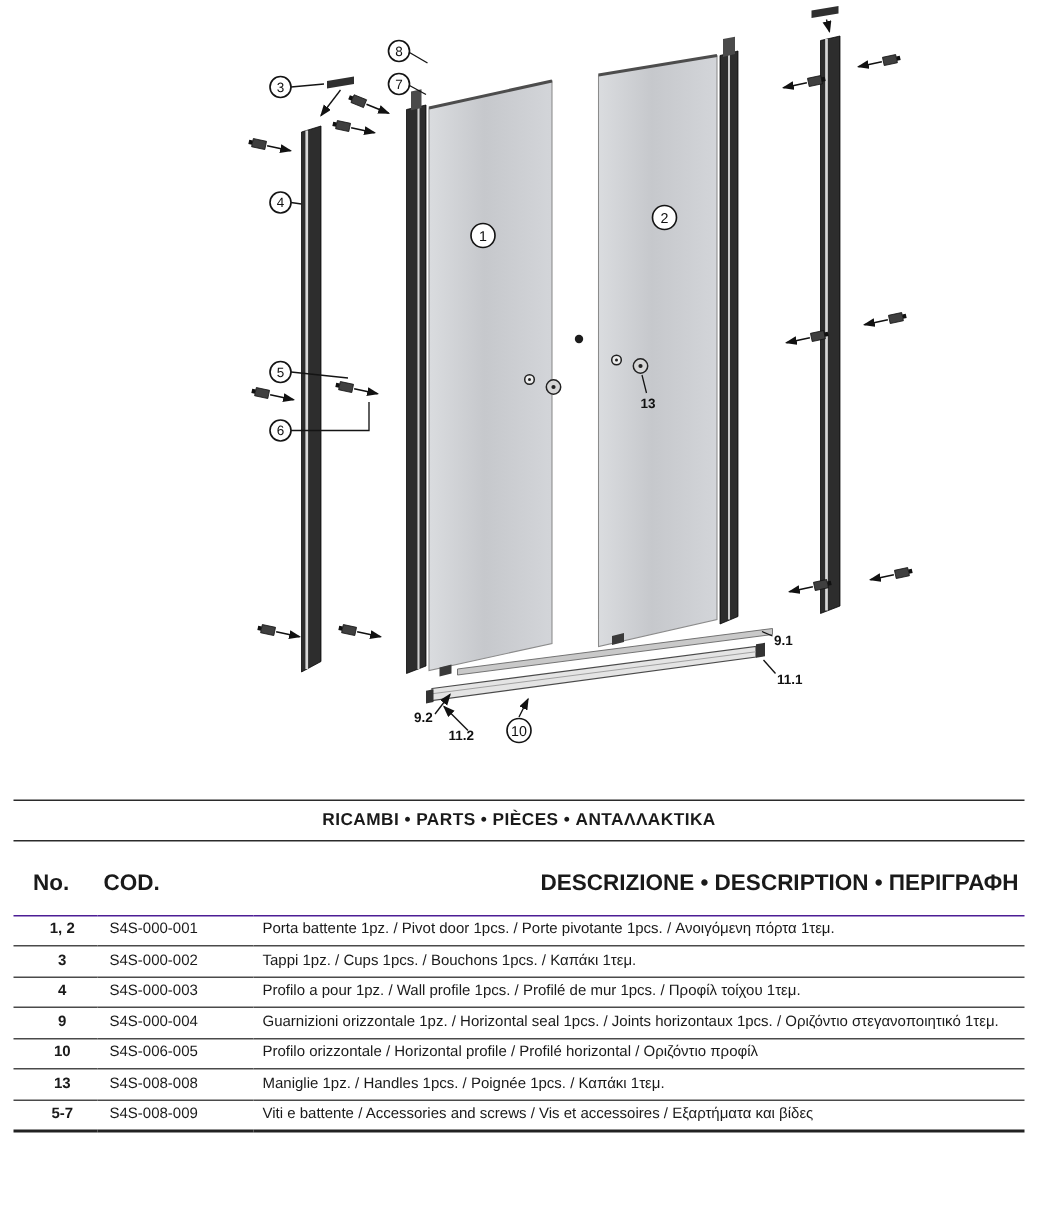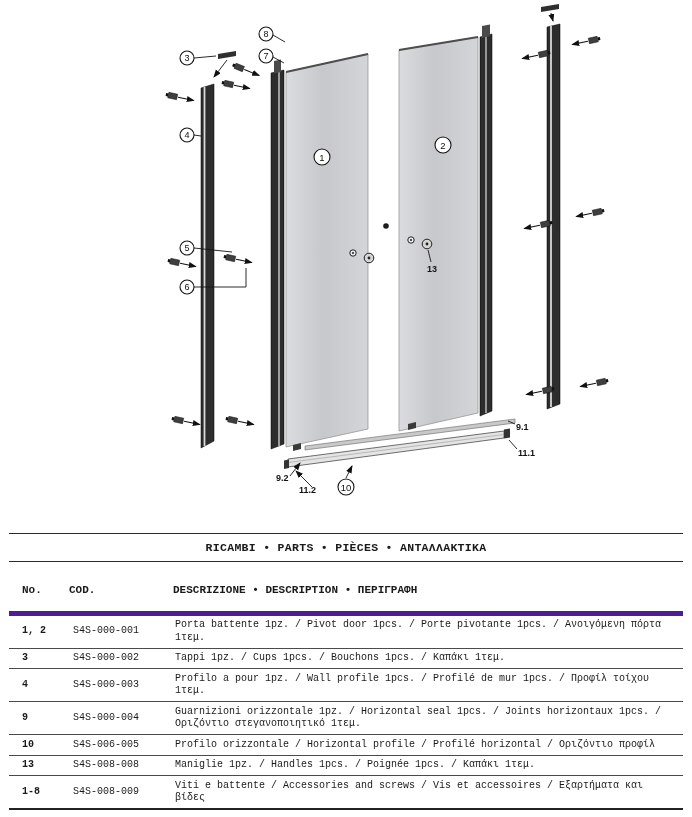--- a/index.html
+++ b/index.html
@@ -12,51 +12,51 @@
     overflow: hidden;
   }
   .diagram-area { width: 692px; height: 533px; position: relative; }
   svg text { font-family: "Liberation Sans", sans-serif; fill: #111; }
   .callout circle { fill: #ffffff; stroke: #141414; stroke-width: 1.1; }
   .callout text { font-size: 9px; text-anchor: middle; }
   .callout.big text { font-size: 9.5px; }
   .leader { stroke: #141414; stroke-width: 0.9; fill: none; }
   .slab { font-size: 9px; font-weight: bold; }
 
-  .parts-section { margin: 0 9px; font-family: Liberation Mono, monospace; }
+  .parts-section { margin: 0 9px; }
   .title-bar {
     border-top: 1.2px solid #2b2b2b;
     border-bottom: 1.2px solid #2b2b2b;
     text-align: center;
     font-weight: bold;
     font-size: 11.5px;
     padding: 7px 0;
     letter-spacing: 0.3px;
   }
   table.parts {
     width: 100%;
     border-collapse: collapse;
     font-size: 10px;
     line-height: 12.5px;
   }
   table.parts thead th {
     font-weight: bold;
-    font-size: 11px;
+    font-size: 15px;
     text-align: left;
     padding: 22px 4px 14px 4px;
-    border-bottom: 5px solid #4c1d95;
+    border-bottom: 1px solid #4c1d95;
   }
   table.parts thead th.no { padding-left: 13px; }
-  table.parts thead th.desc { text-align: left; }
+  table.parts thead th.desc { text-align: right; }
   table.parts td {
     border-bottom: 1px solid #4a4a4a;
     padding: 3.5px 4px;
     vertical-align: middle;
   }
-  table.parts td.no { width: 56px; font-weight: bold; padding-left: 13px; }
+  table.parts td.no { width: 56px; font-weight: bold; padding-left: 13px; text-align: center; }
   table.parts td.cod { width: 104px; padding-left: 8px; }
   table.parts td.desc { padding-left: 6px; }
   table.parts tbody tr:last-child td { border-bottom: 2px solid #222; }
 </style>
 </head>
 <body>
 
 <div class="diagram-area">
 <svg width="692" height="533" viewBox="0 0 692 533" xmlns="http://www.w3.org/2000/svg">
   <defs>
@@ -267,19 +267,19 @@
         <td class="no">10</td>
         <td class="cod">S4S-006-005</td>
         <td class="desc">Profilo orizzontale / Horizontal profile / Profilé horizontal / Οριζόντιο προφίλ</td>
       </tr>
       <tr>
         <td class="no">13</td>
         <td class="cod">S4S-008-008</td>
         <td class="desc">Maniglie 1pz. / Handles 1pcs. / Poignée 1pcs. / Καπάκι 1τεμ.</td>
       </tr>
       <tr>
-        <td class="no">1-8</td>
+        <td class="no">5-7</td>
         <td class="cod">S4S-008-009</td>
         <td class="desc">Viti e battente / Accessories and screws / Vis et accessoires / Εξαρτήματα και βίδες</td>
       </tr>
     </tbody>
   </table>
 </section>
 
 </body></html>

